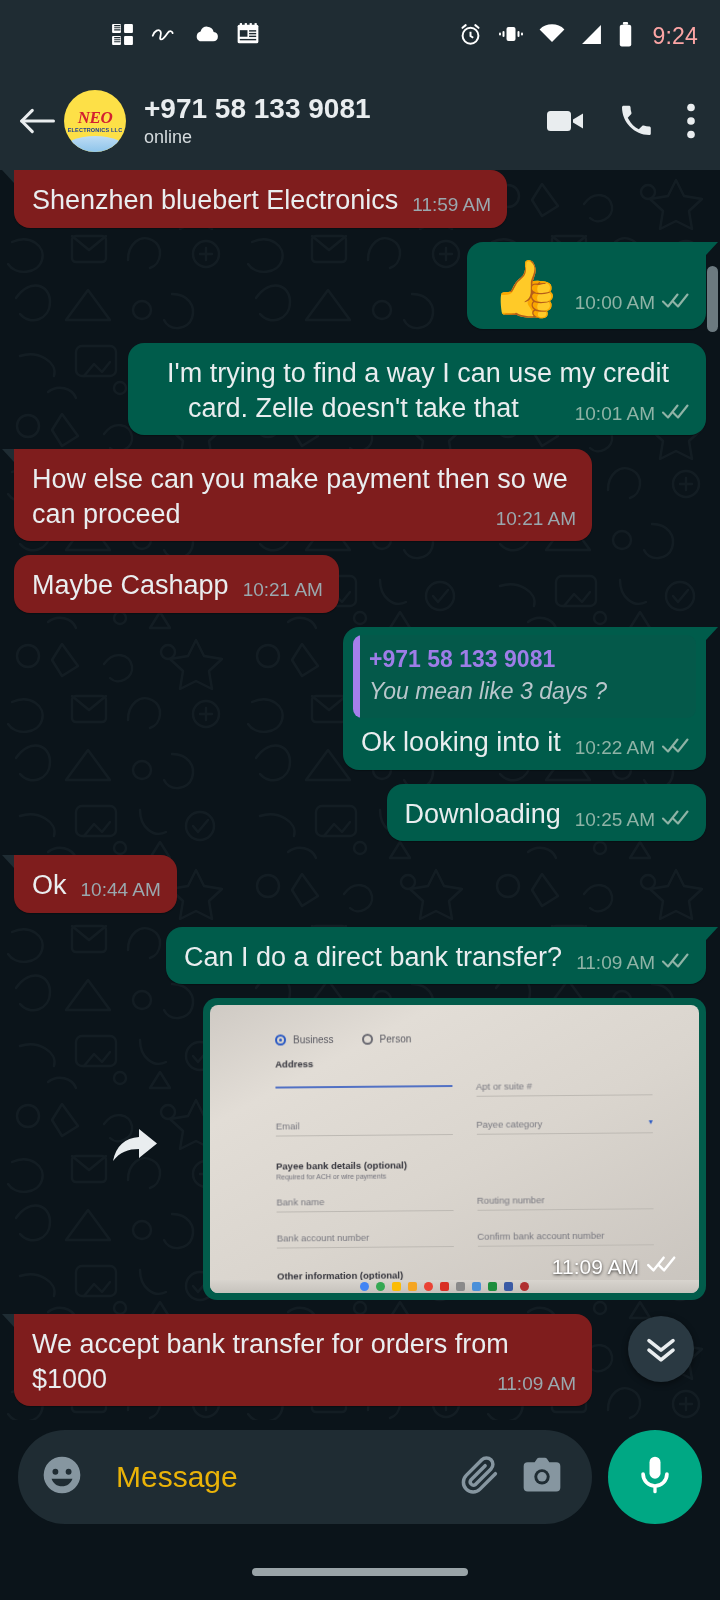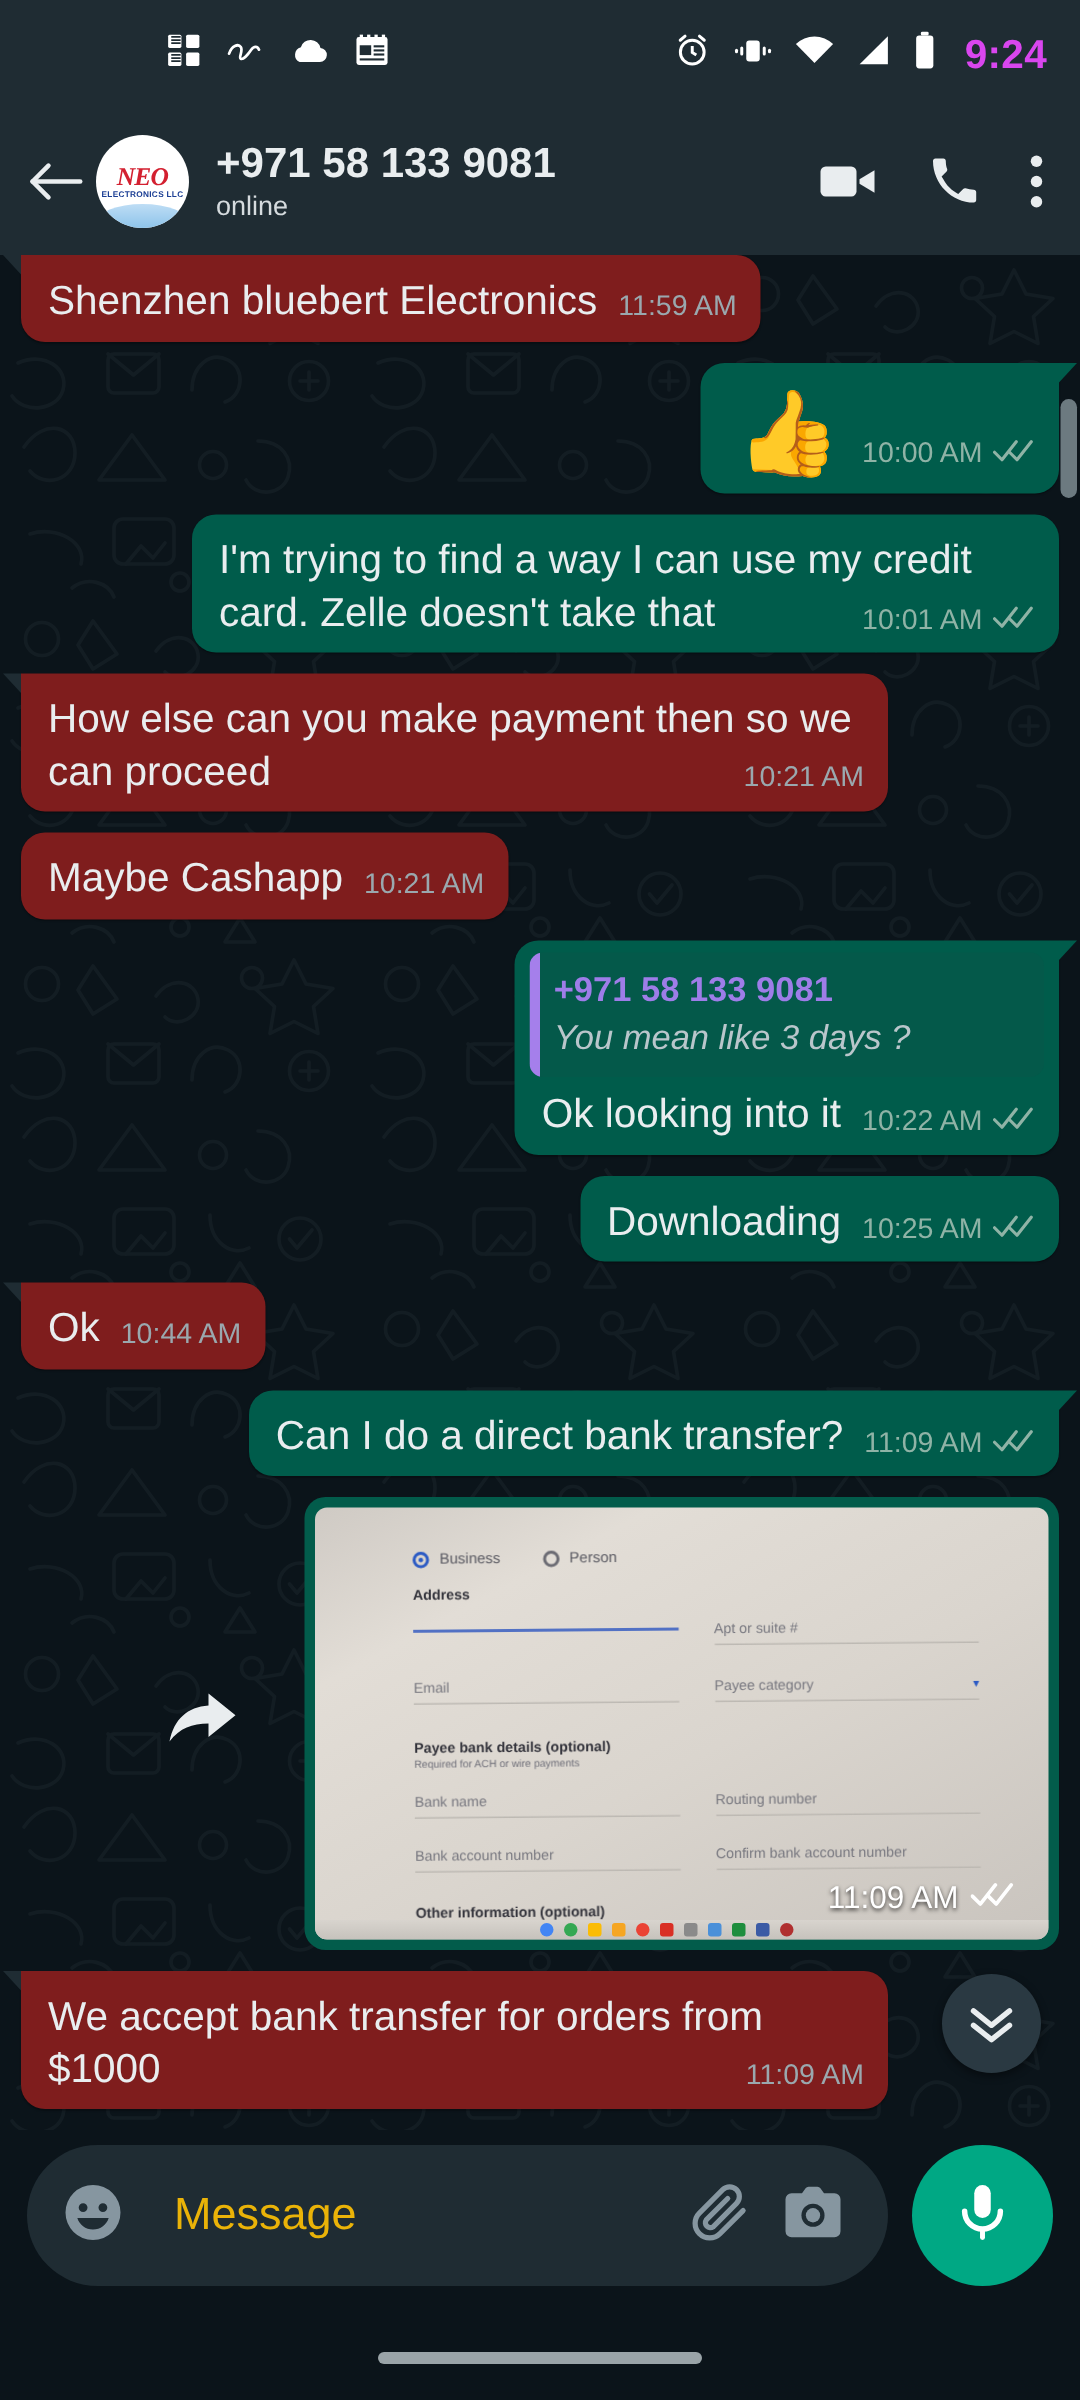--- a/index.html
+++ b/index.html
@@ -16,35 +16,35 @@
   .statusbar{
     height:72px; background:#1F2C33;
     display:flex; align-items:center;
     padding:0 22px;
     position:relative; z-index:40;
   }
   .sb-left{ display:flex; align-items:center; gap:16px; margin-left:88px; }
   .sb-right{ margin-left:auto; display:flex; align-items:center; gap:15px; }
   .sb-ico{ display:block; }
   .sb-clock{
-    font-size:27px; font-weight:700; color:#d946ef;
+    font-size:23px; font-weight:400; color:#fca5a5;
     letter-spacing:.2px; margin-left:4px;
   }
 
   
   .header{
     height:98px; background:#1F2C33;
     display:flex; align-items:center;
     padding:0 20px 0 14px;
     position:relative; z-index:30;
   }
   .back-btn{ width:46px; height:46px; display:flex; align-items:center; justify-content:center; flex:0 0 auto;}
   .avatar{
     width:62px;height:62px;border-radius:50%;
-    background:#ffffff; margin-left:4px; flex:0 0 auto;
+    background:#fde047; margin-left:4px; flex:0 0 auto;
     display:flex; flex-direction:column; align-items:center; justify-content:center;
     overflow:hidden; position:relative;
   }
   .avatar .neo{
     font-size:17px; font-weight:700; font-style:italic;
     color:#D32030; line-height:1; letter-spacing:-.5px;
     font-family:"Liberation Serif", serif;
   }
   .avatar .llc{
     font-size:5.5px; font-weight:700; color:#1B3E94;
@@ -95,21 +95,21 @@
   .bubble.in::before{
     content:""; position:absolute; top:0; left:-12px;
     border-style:solid; border-width:0 12px 13px 0;
     border-color:transparent #1F2C33 transparent transparent;
   }
   .bubble.out::before{
     content:""; position:absolute; top:0; right:-12px;
     border-style:solid; border-width:0 0 13px 12px;
     border-color:transparent transparent transparent #005C4B;
   }
-  .bubble.notail{ border-radius:16px; }
+  .bubble.notail{ border-radius:16px;text-align:center; }
   .bubble.notail::before{ display:none; }
 
   .btext{
     font-size:27px; line-height:1.28; color:#E9EDEF;
     word-wrap:break-word; white-space:pre-wrap;
     display:inline;
   }
   .meta{
     display:inline-flex; align-items:center; gap:7px;
     float:right; margin-left:14px;

